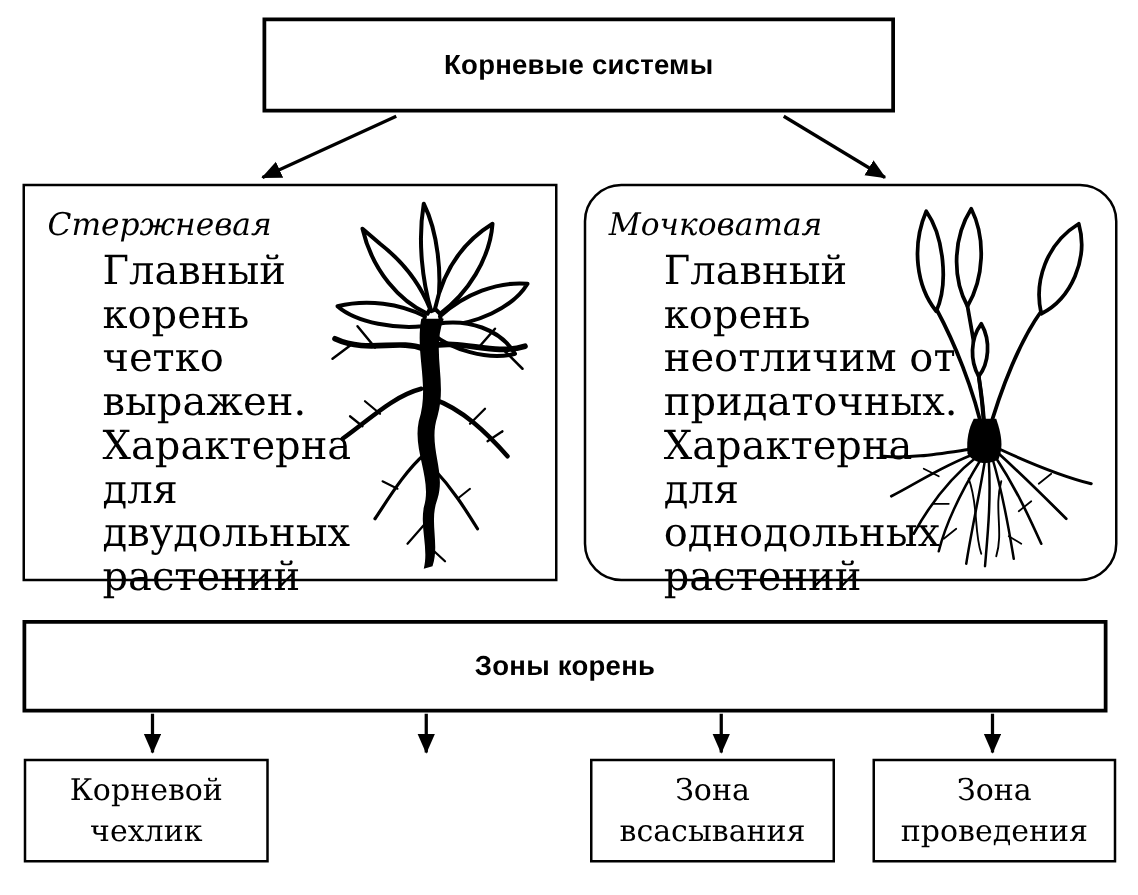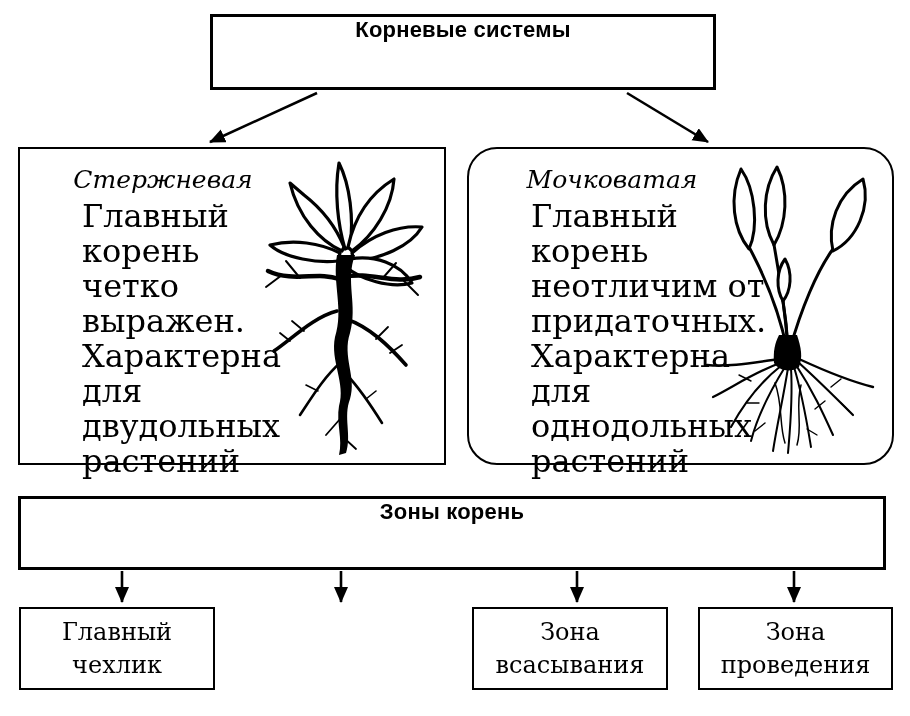--- a/index.html
+++ b/index.html
@@ -18,21 +18,21 @@
   .overlay {
     position: absolute; left: 0; top: 0;
     width: 910px; height: 716px;
     pointer-events: none;
     z-index: 1;
   }
   .box {
     position: absolute;
     background: #ffffff;
     border: 3px solid #000000;
-    display: flex; align-items: flex-start; justify-content: center;
+    display: flex; align-items: center; justify-content: center;
     z-index: 2;
   }
   .header-text {
     font-family: "Liberation Sans", sans-serif;
     font-weight: bold;
     font-size: 22px;
     letter-spacing: 0.2px;
   }
   .title-box { left: 210px; top: 14px; width: 506px; height: 76px; }
   .zones-box { left: 18px; top: 496px; width: 868px; height: 74px; }
@@ -43,21 +43,21 @@
     background: #ffffff;
     border: 2.5px solid #000000;
     z-index: 2;
   }
   .panel-left  { left: 18px;  width: 428px; }
   .panel-right { left: 467px; width: 427px; border-radius: 30px; }
 
   .panel-title {
     position: absolute;
     left: 18px; top: 14px; width: 250px;
-    text-align: center;
+    text-align: left;
     font-style: italic;
     font-size: 25px;
     line-height: 34px;
   }
   .panel-body {
     position: absolute;
     left: 18px; top: 50px; width: 262px;
     font-size: 32px;
     line-height: 35px;
     white-space: pre-line;
@@ -196,21 +196,21 @@
         <path d="M112,278 L122,284" stroke-width="1.4"></path>
       </g>
     </svg>
   </div>
 
   <div class="box zones-box">
     <span class="header-text">Зоны корень</span>
   </div>
 
   <div class="zone-box zone-1">
-    <span>Главный
+    <span>Корневой
 чехлик</span>
   </div>
   <div class="zone-box zone-3">
     <span>Зона
 всасывания</span>
   </div>
   <div class="zone-box zone-4">
     <span>Зона
 проведения</span>
   </div>

